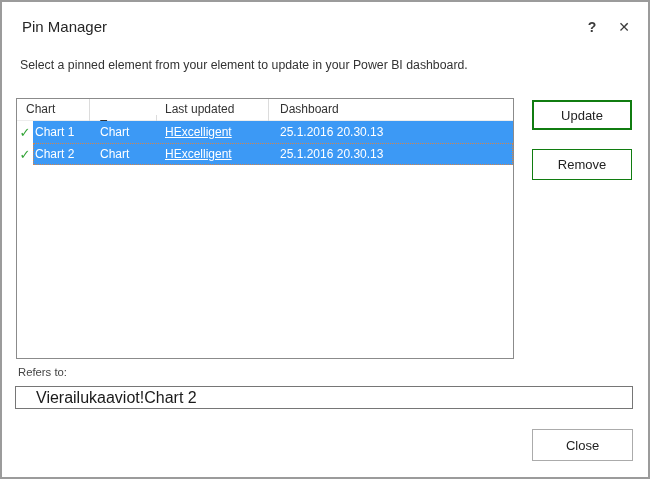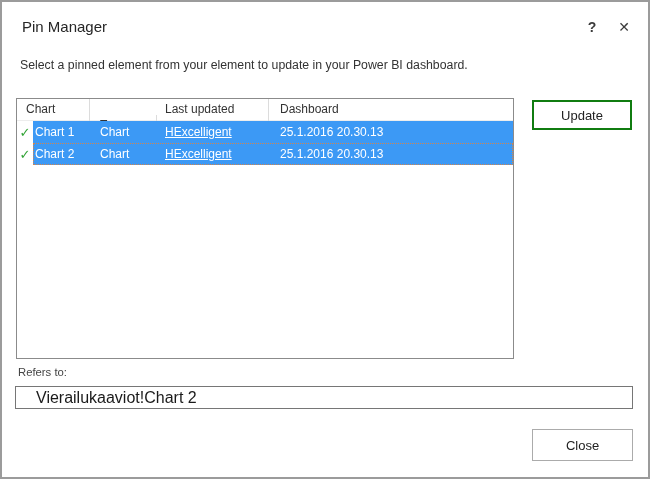--- a/index.html
+++ b/index.html
@@ -194,19 +194,20 @@
       <div class="sel-area focused">
         <div class="cell-name">Chart 2</div>
         <div class="cell-type">Chart</div>
         <div class="cell-dashboard"><span class="dash-link">HExcelligent</span></div>
         <div class="cell-updated">25.1.2016 20.30.13</div>
       </div>
     </div>
   </div>
 
   <div class="btn btn-update">Update</div>
+  <div class="btn btn-remove">Remove</div>
 
   <div class="refers-label">Refers to:</div>
   <input class="refers-input" type="text" value="Vierailukaaviot!Chart 2" style="">
 
   <div class="btn btn-close">Close</div>
 
 </div>
 
 </body></html>

